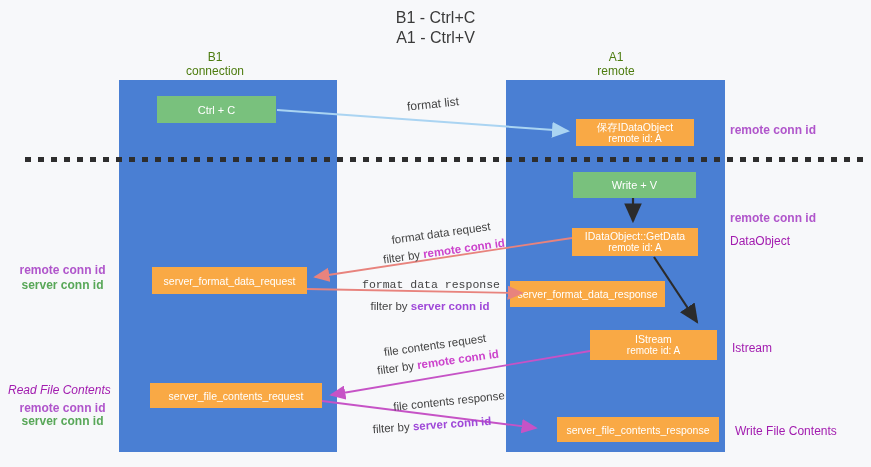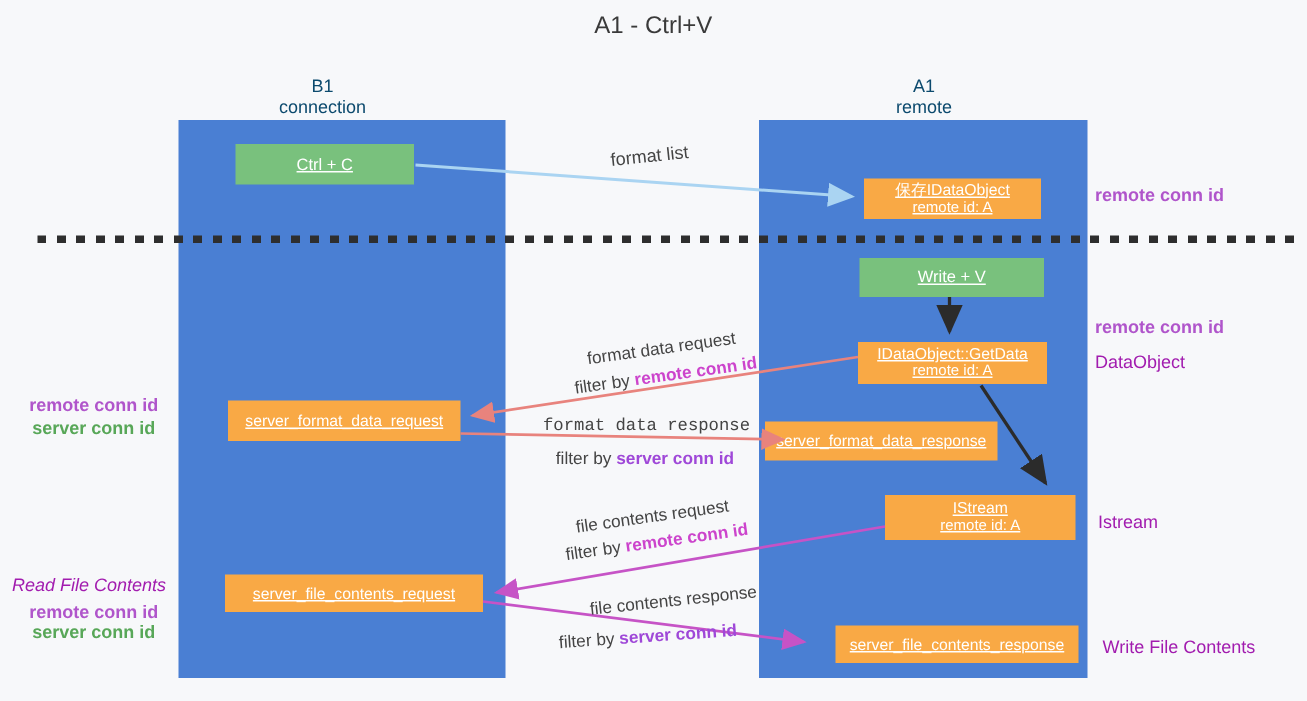--- a/index.html
+++ b/index.html
@@ -13,33 +13,33 @@
   }
   .abs { position:absolute; }
 
   .title {
     left:0; right:0; top:8px;
     text-align:center;
     font-size:16px; line-height:20px; color:#3a3a3a;
     z-index:5;
   }
   .col-header {
-    text-align:center; font-size:12px; line-height:14px; color:#0c4a6e; z-index:5;
+    text-align:center; font-size:12px; line-height:14px; color:#4d7c0f; z-index:5;
   }
   .column {
     background:#4a7fd3; z-index:1;
   }
   .dashline {
     left:25px; top:157px; width:838px; height:5px; z-index:4;
     background:repeating-linear-gradient(90deg,#2e2e2e 0 6px,transparent 6px 13px);
   }
   .node {
     z-index:3;
     display:flex; flex-direction:column; align-items:center; justify-content:center;
-    color:#fff; text-align:right;text-decoration:underline;
+    color:#fff; text-align:right;
   }
   .node.green { background:#79c17d; font-size:11px; }
   .node.orange { background:#f9a945; font-size:10.5px; line-height:12px; }
   .node .l2 { font-size:10px; }
 
   svg.arrows { left:0; top:0; z-index:4; pointer-events:none; }
 
   .edge-label { z-index:6; white-space:nowrap; font-size:11.5px; color:#444; }
   .magenta-txt { color:#cc44cc; font-weight:bold; }
   .purple-txt  { color:#9f48d8; font-weight:bold; }
@@ -47,20 +47,21 @@
   .side-label { z-index:6; white-space:nowrap; font-size:11.5px; }
   .purple-bold { color:#b055cb; font-weight:bold; font-size:12px; }
   .green-bold  { color:#58a758; font-weight:bold; font-size:12px; }
   .dark-label  { color:#a21caf; font-size:12px; }
   .ctr { transform:translate(-50%,-50%); }
 </style>
 </head>
 <body>
 
 <div class="abs title">
+  <div>B1 - Ctrl+C</div>
   <div>A1 - Ctrl+V</div>
 </div>
 
 <div class="abs col-header" style="left:165px; top:50px; width:100px;">
   <div>B1</div>
   <div>connection</div>
 </div>
 <div class="abs col-header" style="left:566px; top:50px; width:100px;">
   <div>A1</div>
   <div>remote</div>

